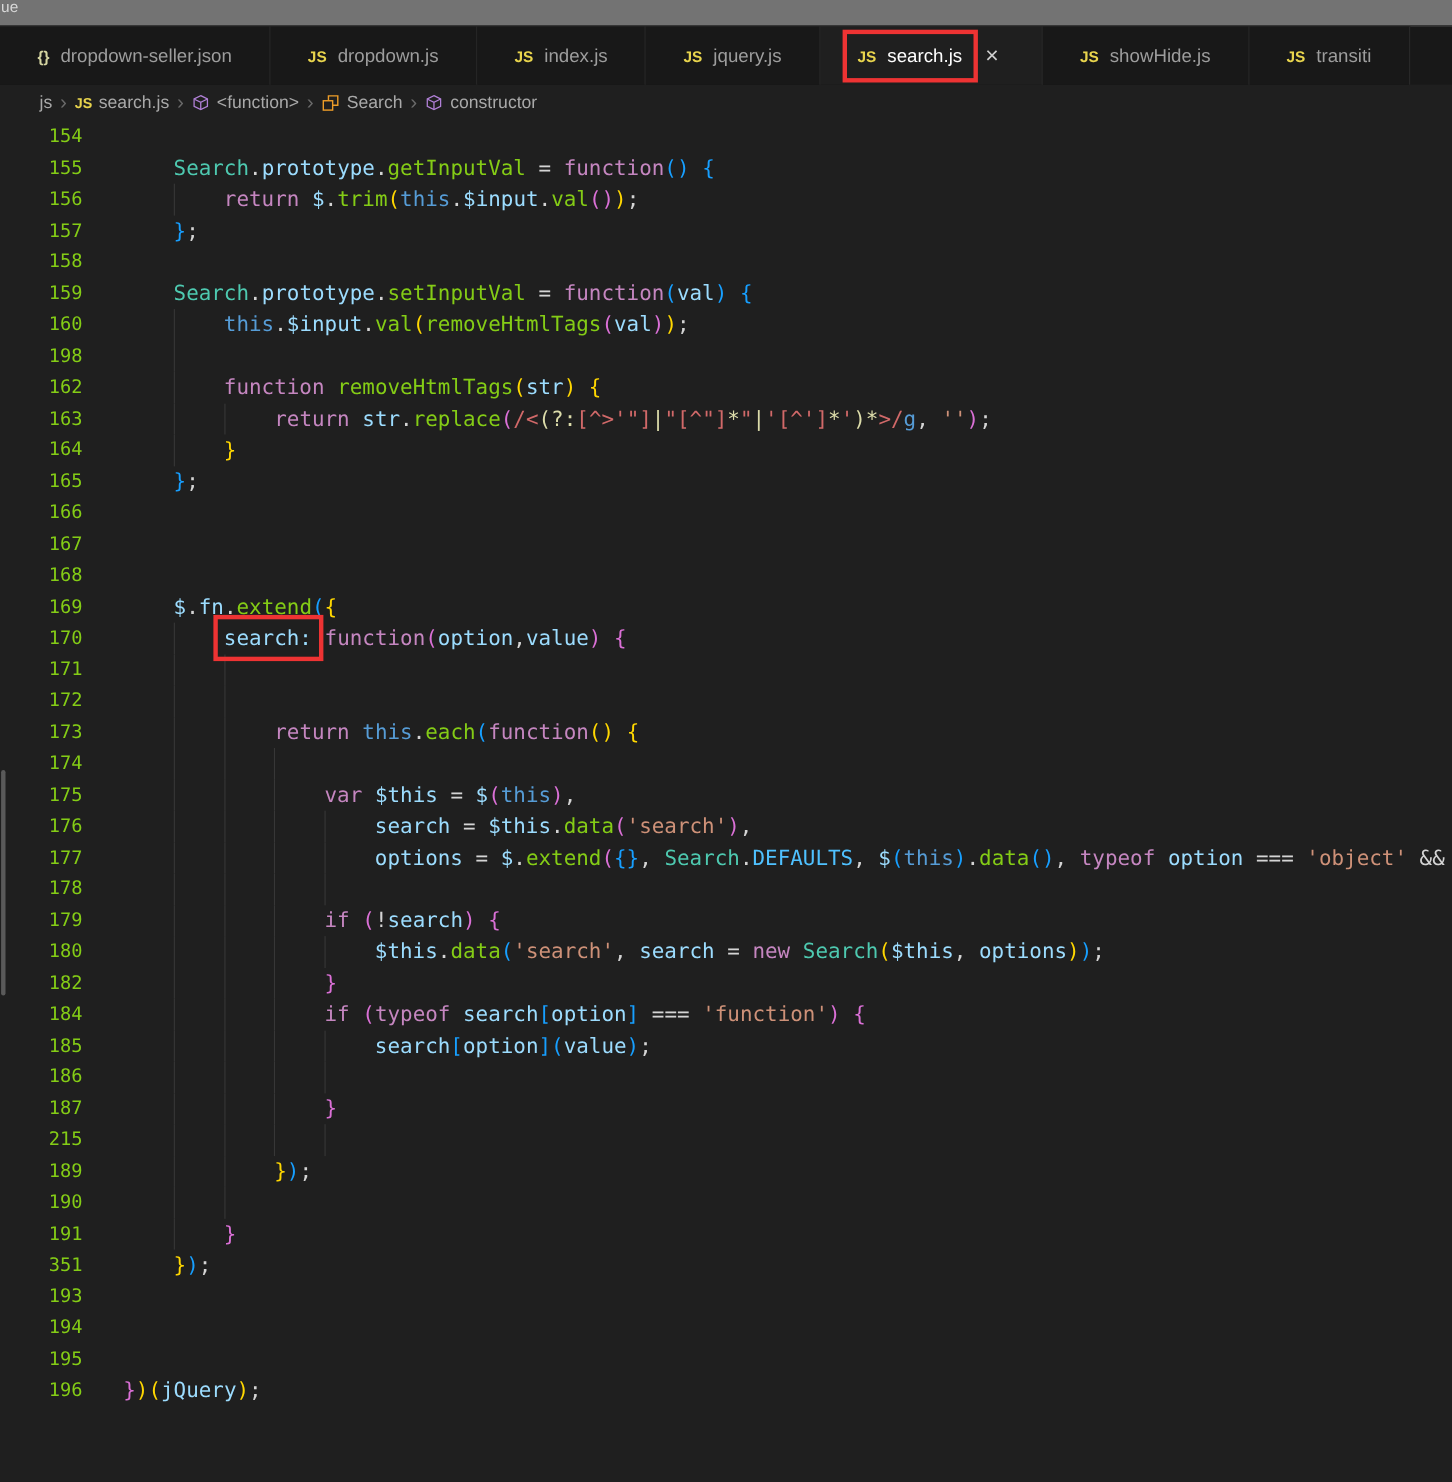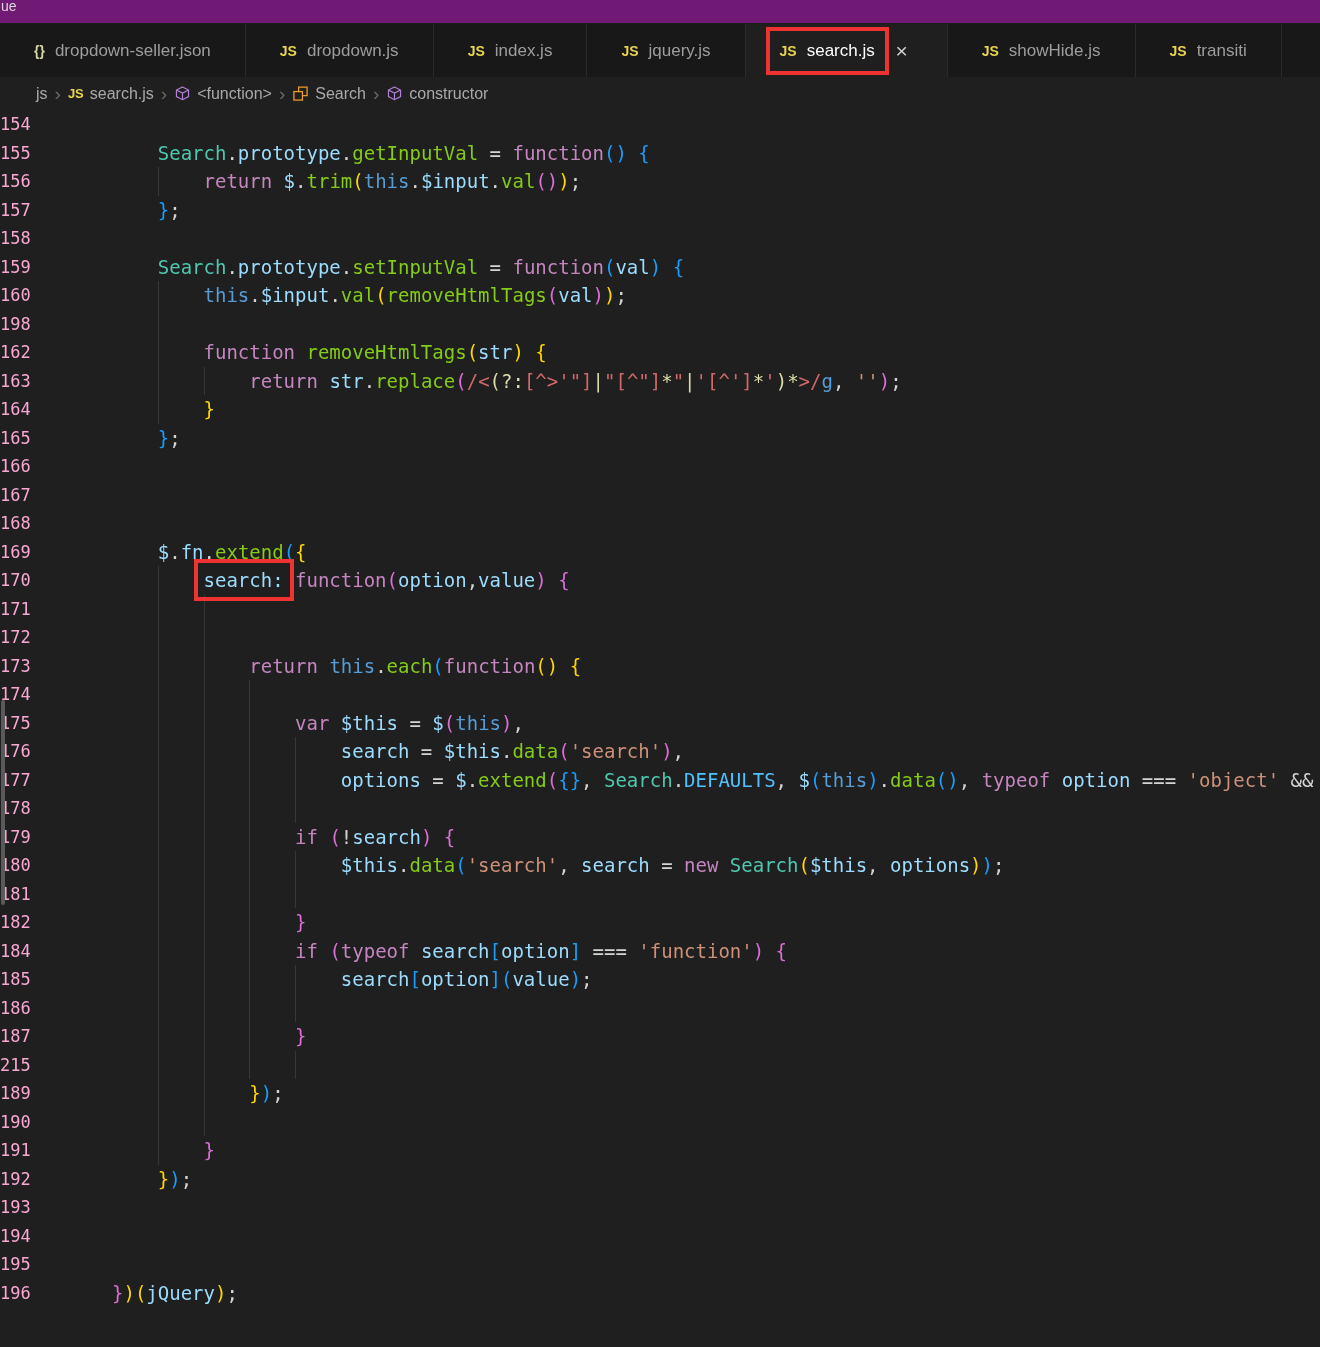--- a/index.html
+++ b/index.html
@@ -1,19 +1,19 @@
 <!DOCTYPE html>
 <html style="--ann-red: #ee3333;"><head>
 <meta charset="utf-8">
 <style>
   * { margin:0; padding:0; box-sizing:border-box; }
   html,body { width:1320px; height:1347px; overflow:hidden; background:#1f1f1f; }
   body { font-family:"Liberation Sans", sans-serif; position:relative; }
 
-  .titlebar { height:24px; background:#701a75; position:relative; border-bottom:1px solid #1d1d1d; }
+  .titlebar { height:24px; background:#737373; position:relative; border-bottom:1px solid #1d1d1d; }
   .corner-text { position:absolute; left:1px; top:-2px; color:#d8d8d8; font-size:14px; }
 
   .tabbar { height:53px; background:#181818; display:flex; align-items:stretch; width:1600px; }
   .tab { display:flex; align-items:center; padding:0 34px; background:#181818; border-right:1px solid #2b2b2b;
          color:#9d9d9d; font-size:17px; white-space:nowrap; position:relative; flex:0 0 auto; cursor:pointer; }
   .tab.active { background:#1f1f1f; color:#ffffff; }
   .tab-inner { display:flex; align-items:center; gap:10px; }
   .tab-inner.annotated { outline:4px solid var(--ann-red,#ee3333); outline-offset:10px; }
   .tab-icon { font-weight:bold; font-size:14px; letter-spacing:0; }
   .tab-icon.js { color:#e8d44d; }
@@ -27,21 +27,21 @@
   .crumb { display:flex; align-items:center; gap:6px; cursor:pointer; }
   .crumb-label { color:#a9a9a9; }
   .crumb-sep { color:#6a6a6a; font-size:19px; margin:0 7px; line-height:1; }
   .crumb-icon { display:flex; align-items:center; }
   .crumb-icon.js { color:#e8d44d; font-weight:bold; font-size:13px; }
   .crumb-icon.cube { color:#b180d7; }
   .crumb-icon.cls { color:#ee9d28; }
 
   .editor { position:relative; font-family:"DejaVu Sans Mono","Liberation Mono",monospace; font-size:19px; }
   .code-line { display:flex; height:28.5px; line-height:28.5px; white-space:pre; }
-  .line-num { flex:0 0 100px; text-align:left; padding-right:25px; color:#f9a8d4; font-size:17px; cursor:pointer; }
+  .line-num { flex:0 0 100px; text-align:right; padding-right:25px; color:#84cc16; font-size:17px; cursor:pointer; }
   .line-content { position:relative; flex:1 1 auto; color:#d4d4d4; padding-left:12px; cursor:text; }
   .guide { position:absolute; top:0; bottom:0; width:1px; background:#373737; z-index:0; }
   .tk { position:relative; z-index:1; }
   .tk.pl{color:#d4d4d4} .tk.kw{color:#c586c0} .tk.cls{color:#4ec9b0} .tk.fn{color:#84cc16}
   .tk.v{color:#9cdcfe} .tk.th{color:#569cd6} .tk.str{color:#ce9178} .tk.rx{color:#d16969}
   .tk.rxq{color:#dcdcaa} .tk.rxf{color:#569cd6} .tk.const{color:#4fc1ff}
   .tk.b1{color:#ffd700} .tk.b2{color:#da70d6} .tk.b3{color:#179fff}
   .tk.redbox { outline:4px solid var(--ann-red,#ee3333); outline-offset:6px; }
 
   .sash { position:absolute; left:1px; top:700px; width:4px; height:205px; background:#5a5a5a; border-radius:2px; }
@@ -252,24 +252,20 @@
   </div>
     <div class="code-line">
     <span class="line-num">179</span>
     <span class="line-content"><span class="guide" style="left: calc(4ch + 12px);"></span><span class="guide" style="left: calc(8ch + 12px);"></span><span class="guide" style="left: calc(12ch + 12px);"></span><span class="tk pl">                </span><span class="tk kw">if</span><span class="tk pl"> </span><span class="tk b2">(</span><span class="tk pl">!</span><span class="tk v">search</span><span class="tk b2">)</span><span class="tk pl"> </span><span class="tk b2">{</span></span>
   </div>
     <div class="code-line">
     <span class="line-num">180</span>
     <span class="line-content"><span class="guide" style="left: calc(4ch + 12px);"></span><span class="guide" style="left: calc(8ch + 12px);"></span><span class="guide" style="left: calc(12ch + 12px);"></span><span class="guide" style="left: calc(16ch + 12px);"></span><span class="tk pl">                    </span><span class="tk v">$this</span><span class="tk pl">.</span><span class="tk fn">data</span><span class="tk b3">(</span><span class="tk str">'search'</span><span class="tk pl">, </span><span class="tk v">search</span><span class="tk pl"> = </span><span class="tk kw">new</span><span class="tk pl"> </span><span class="tk cls">Search</span><span class="tk b1">(</span><span class="tk v">$this</span><span class="tk pl">, </span><span class="tk v">options</span><span class="tk b1">)</span><span class="tk b3">)</span><span class="tk pl">;</span></span>
   </div>
     <div class="code-line">
-    <span class="line-num">181</span>
-    <span class="line-content"><span class="guide" style="left: calc(4ch + 12px);"></span><span class="guide" style="left: calc(8ch + 12px);"></span><span class="guide" style="left: calc(12ch + 12px);"></span><span class="guide" style="left: calc(16ch + 12px);"></span></span>
-  </div>
-    <div class="code-line">
     <span class="line-num">182</span>
     <span class="line-content"><span class="guide" style="left: calc(4ch + 12px);"></span><span class="guide" style="left: calc(8ch + 12px);"></span><span class="guide" style="left: calc(12ch + 12px);"></span><span class="tk pl">                </span><span class="tk b2">}</span></span>
   </div>
     <div class="code-line">
     <span class="line-num">184</span>
     <span class="line-content"><span class="guide" style="left: calc(4ch + 12px);"></span><span class="guide" style="left: calc(8ch + 12px);"></span><span class="guide" style="left: calc(12ch + 12px);"></span><span class="tk pl">                </span><span class="tk kw">if</span><span class="tk pl"> </span><span class="tk b2">(</span><span class="tk kw">typeof</span><span class="tk pl"> </span><span class="tk v">search</span><span class="tk b3">[</span><span class="tk v">option</span><span class="tk b3">]</span><span class="tk pl"> === </span><span class="tk str">'function'</span><span class="tk b2">)</span><span class="tk pl"> </span><span class="tk b2">{</span></span>
   </div>
     <div class="code-line">
     <span class="line-num">185</span>
     <span class="line-content"><span class="guide" style="left: calc(4ch + 12px);"></span><span class="guide" style="left: calc(8ch + 12px);"></span><span class="guide" style="left: calc(12ch + 12px);"></span><span class="guide" style="left: calc(16ch + 12px);"></span><span class="tk pl">                    </span><span class="tk v">search</span><span class="tk b3">[</span><span class="tk v">option</span><span class="tk b3">]</span><span class="tk b3">(</span><span class="tk v">value</span><span class="tk b3">)</span><span class="tk pl">;</span></span>
@@ -292,21 +288,21 @@
   </div>
     <div class="code-line">
     <span class="line-num">190</span>
     <span class="line-content"><span class="guide" style="left: calc(4ch + 12px);"></span><span class="guide" style="left: calc(8ch + 12px);"></span></span>
   </div>
     <div class="code-line">
     <span class="line-num">191</span>
     <span class="line-content"><span class="guide" style="left: calc(4ch + 12px);"></span><span class="tk pl">        </span><span class="tk b2">}</span></span>
   </div>
     <div class="code-line">
-    <span class="line-num">192</span>
+    <span class="line-num">351</span>
     <span class="line-content"><span class="tk pl">    </span><span class="tk b1">}</span><span class="tk b3">)</span><span class="tk pl">;</span></span>
   </div>
     <div class="code-line">
     <span class="line-num">193</span>
     <span class="line-content"></span>
   </div>
     <div class="code-line">
     <span class="line-num">194</span>
     <span class="line-content"></span>
   </div>

